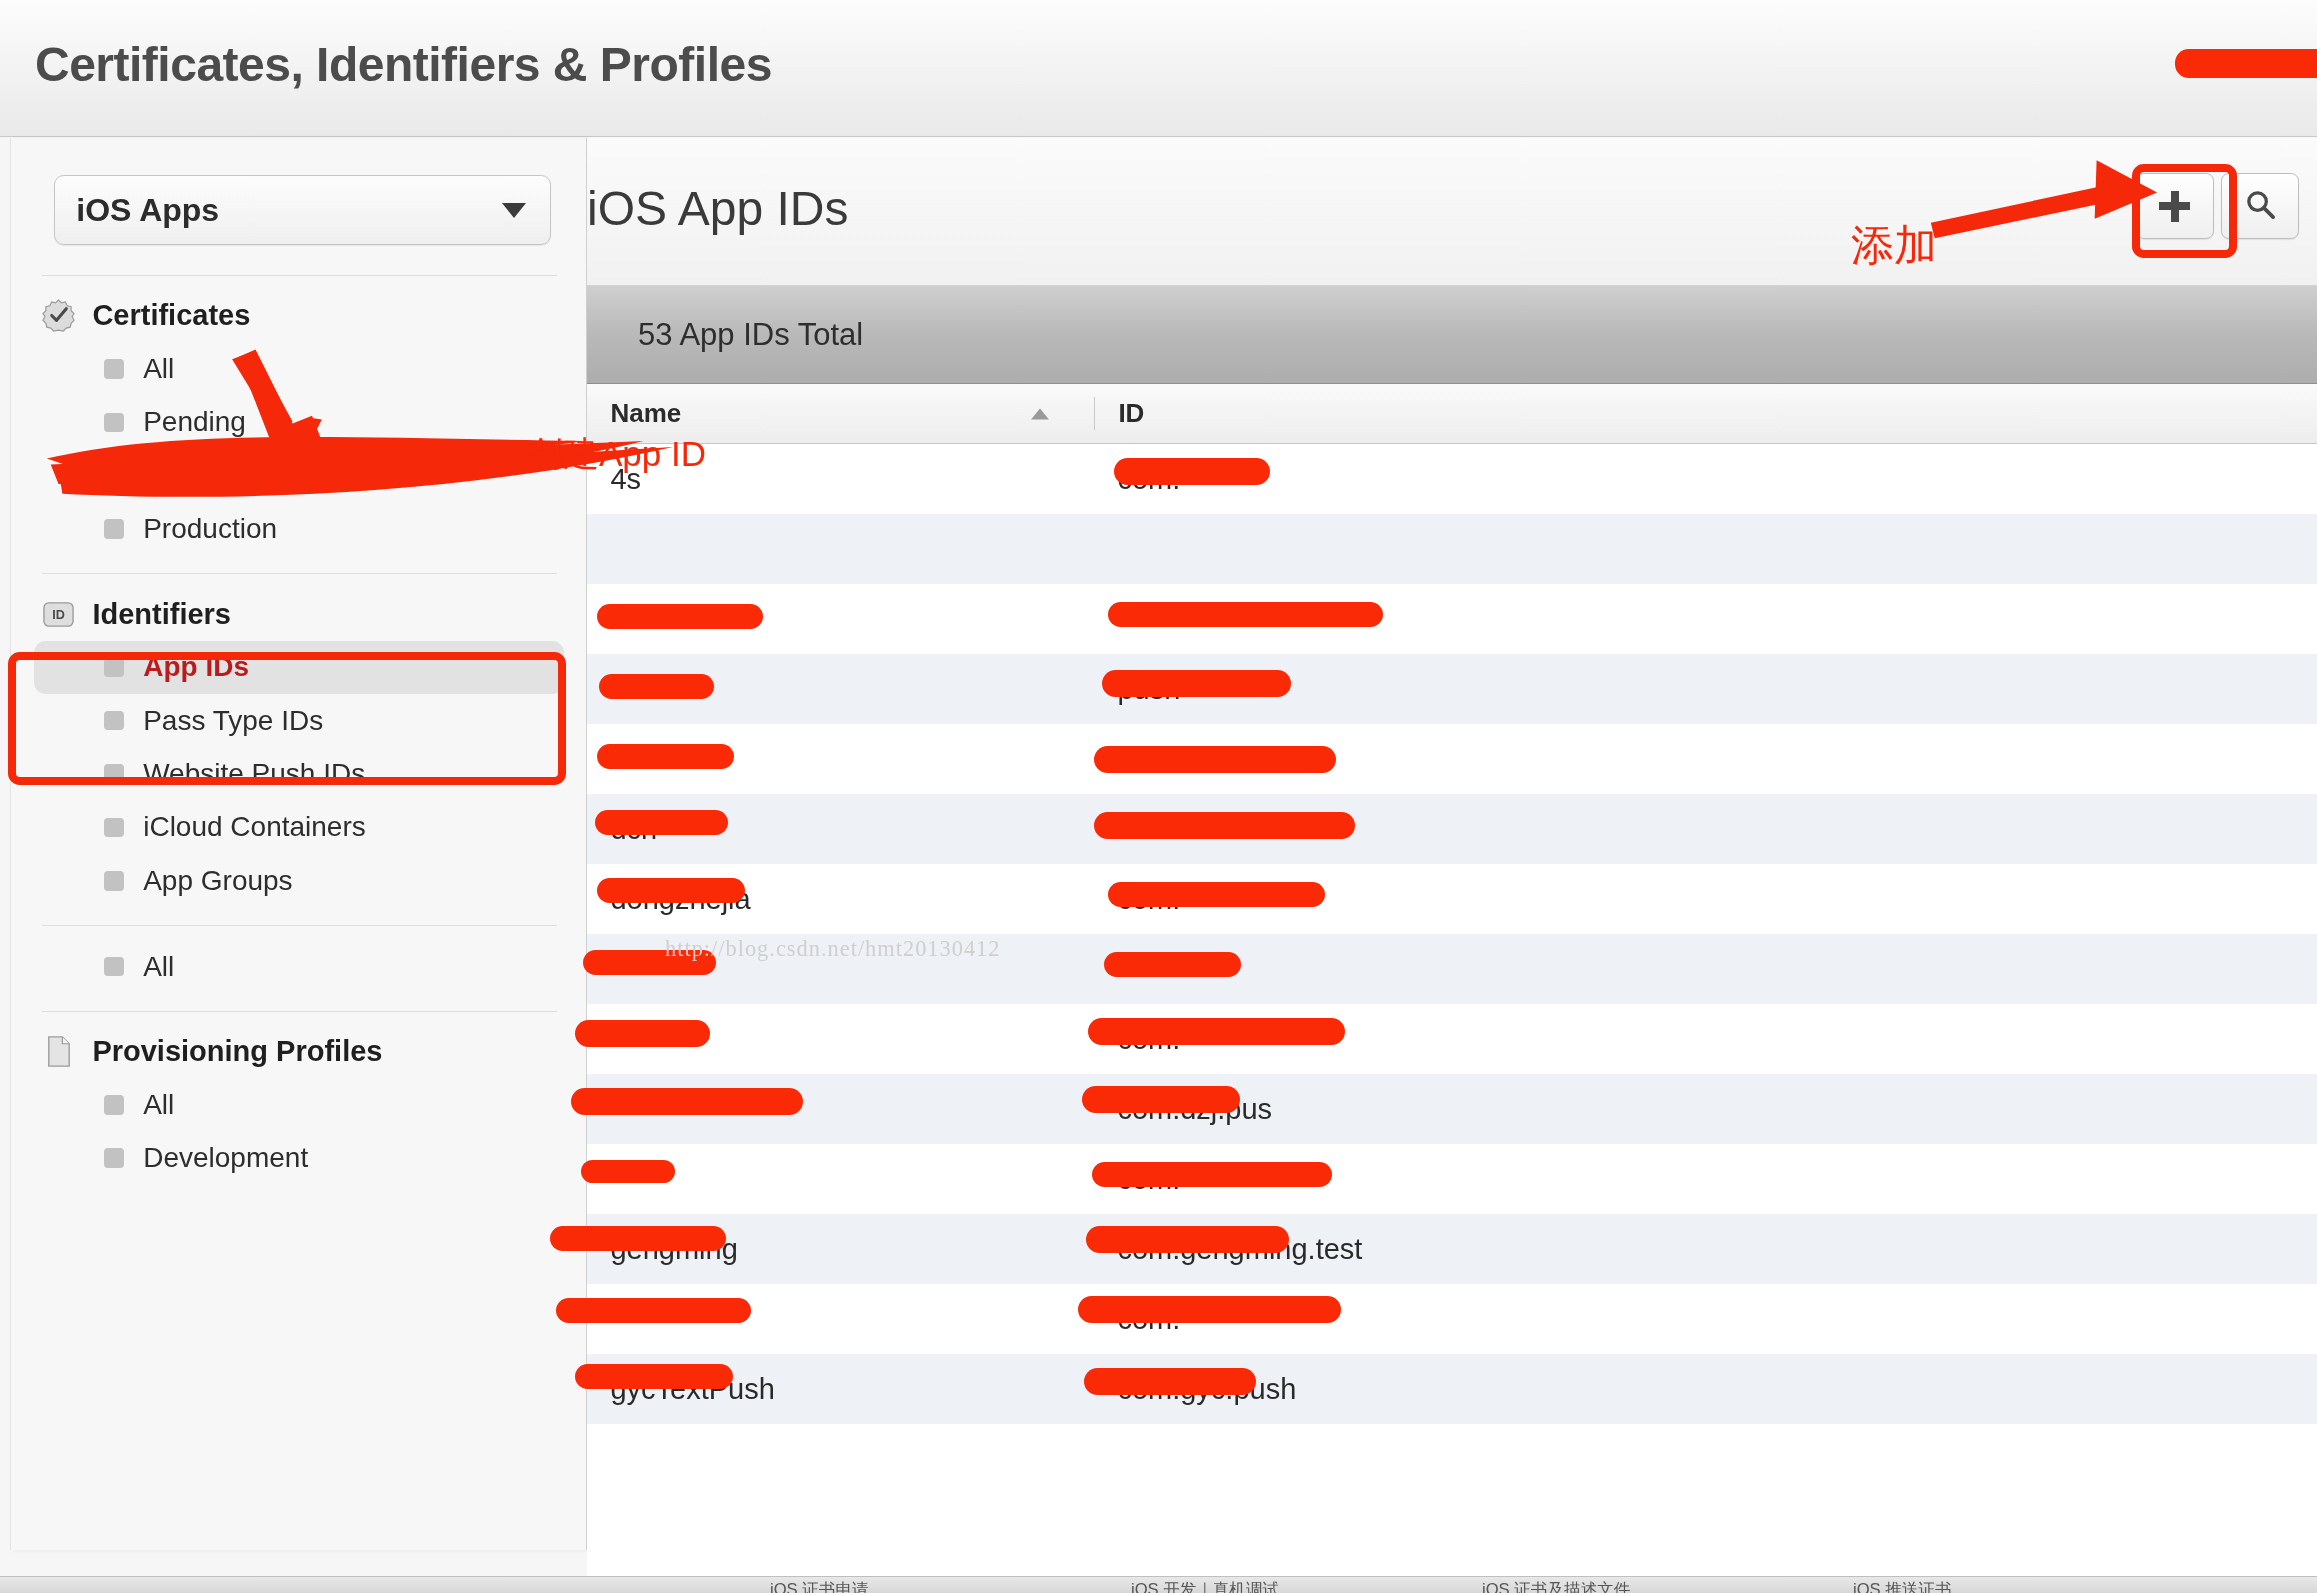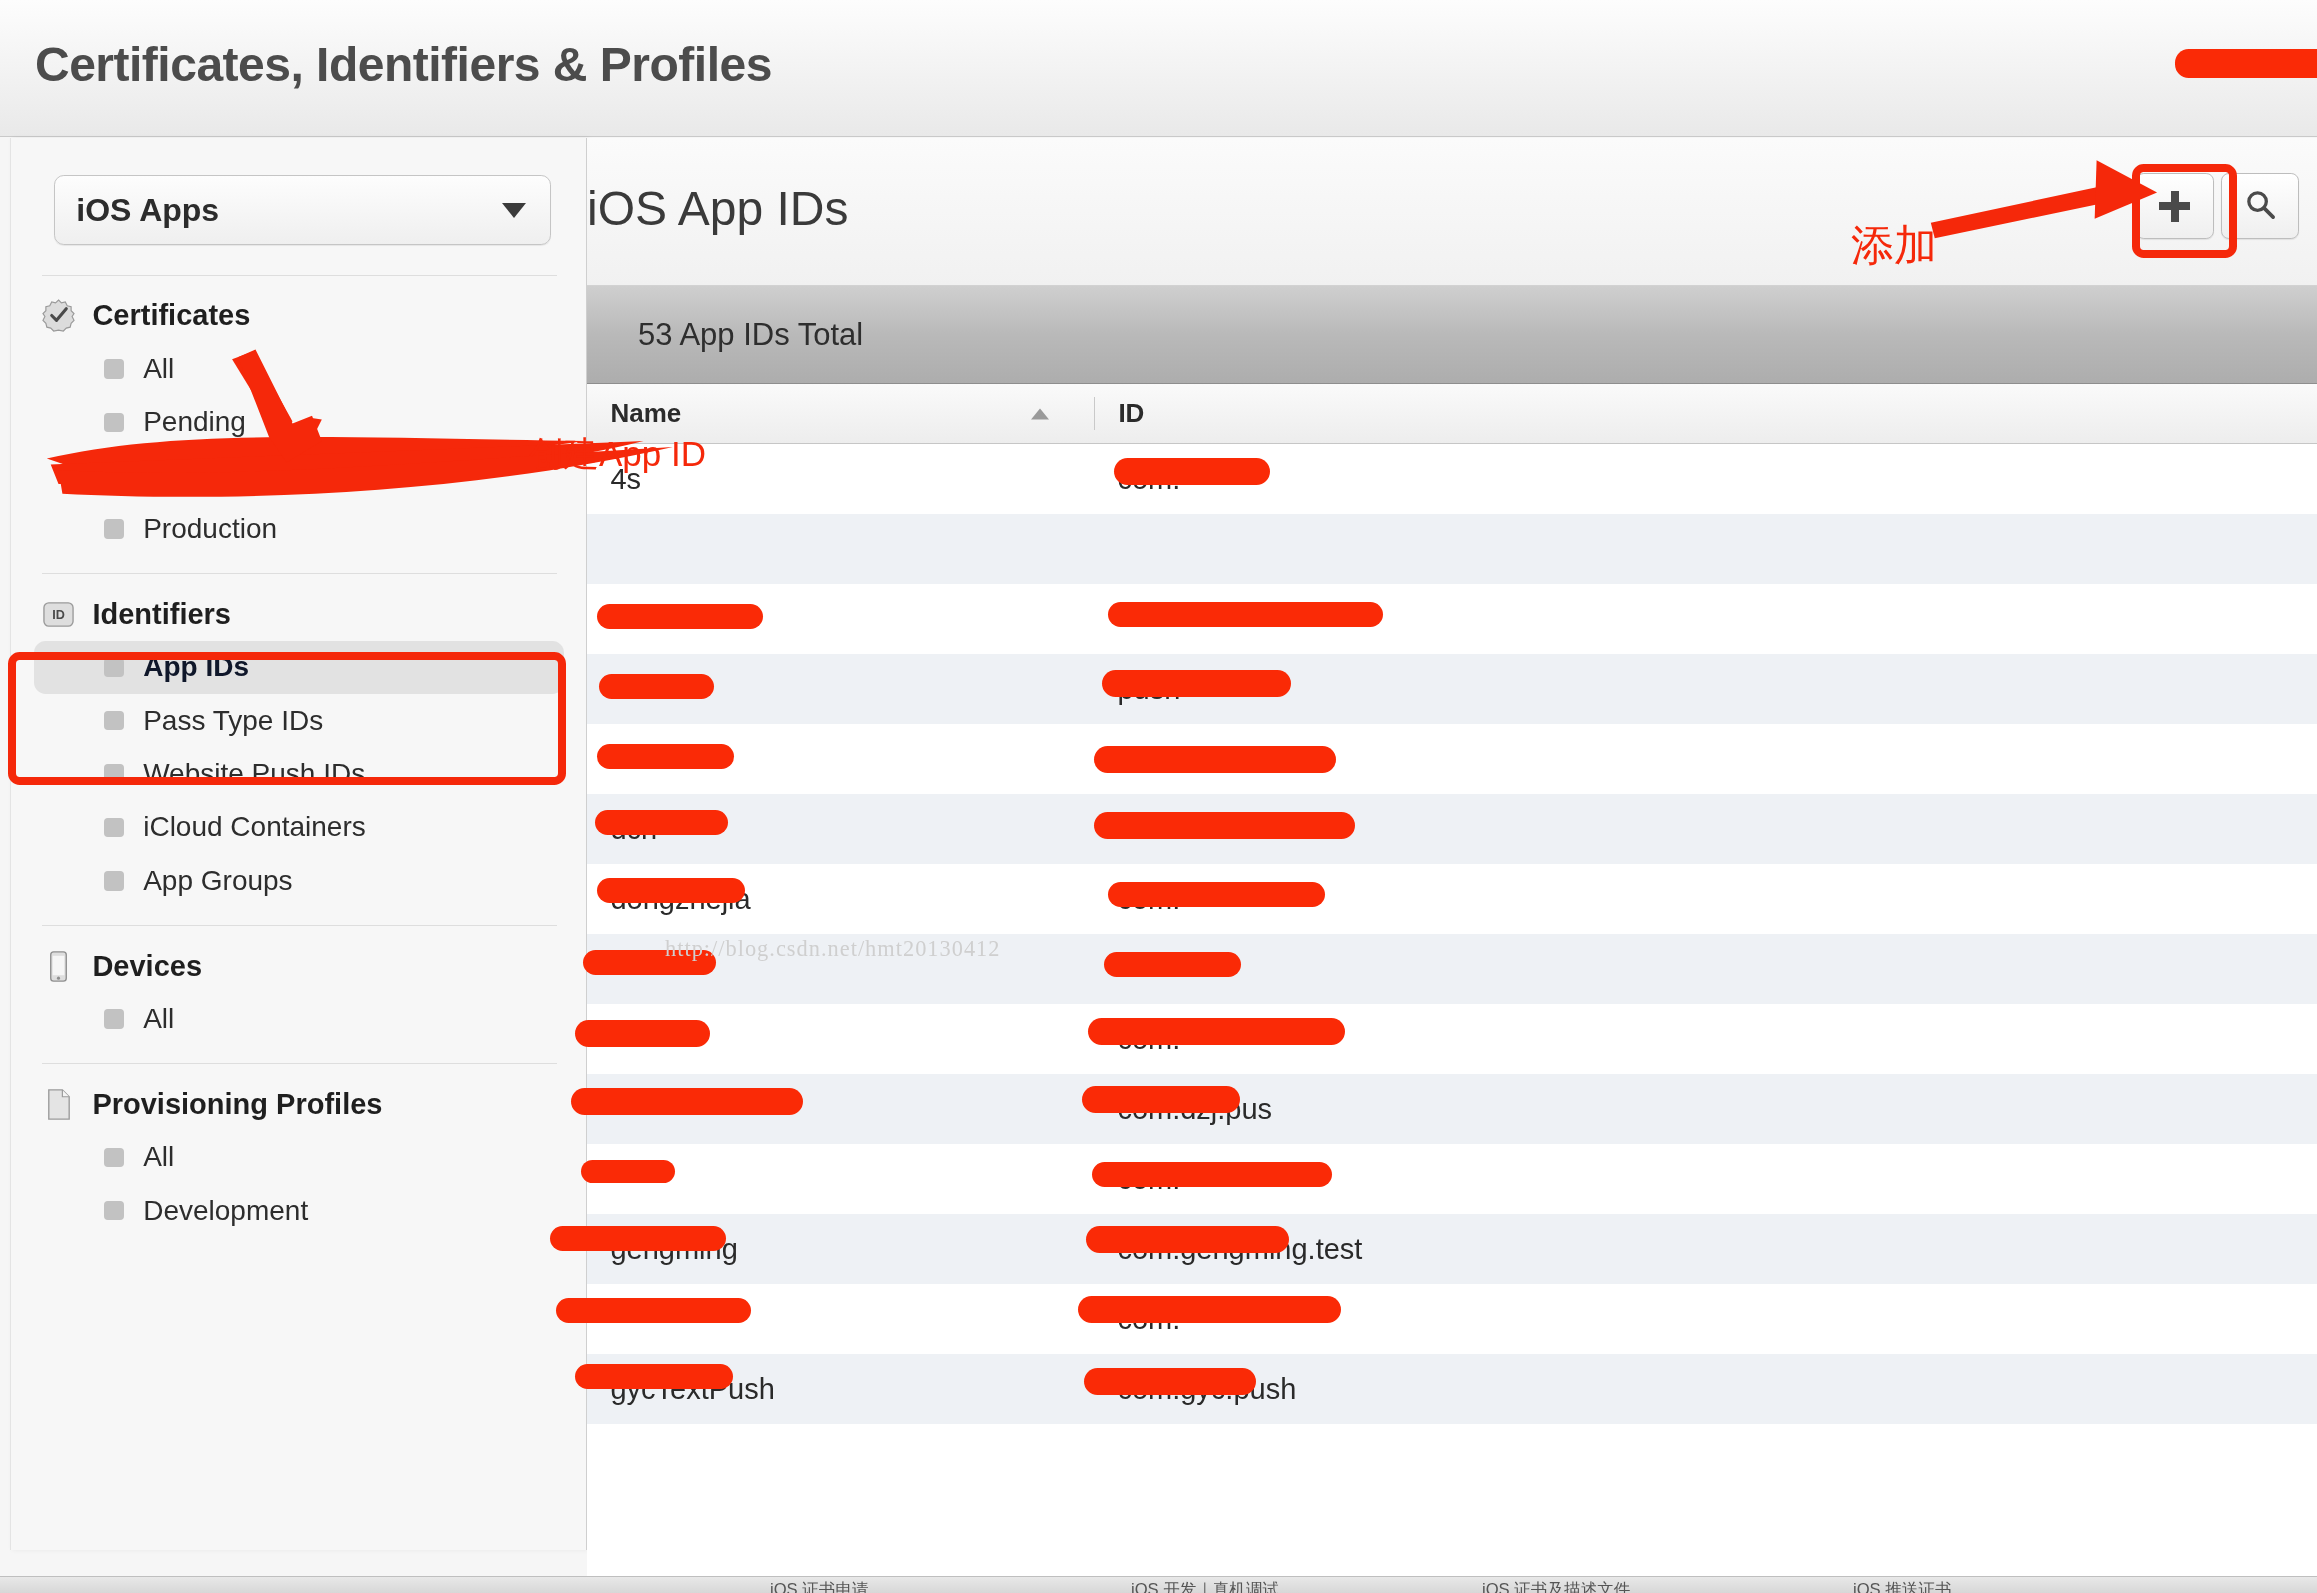--- a/index.html
+++ b/index.html
@@ -82,21 +82,21 @@
   .nav-item {
     display: flex; align-items: center; gap: 19.5px;
     padding: 10.7px 0 10.7px 70px; margin: 0 23.4px; border-radius: 11.7px;
   }
   .nav-item.selected { background: #e2e2e2; }
   .bullet {
     width: 19.5px; height: 19.5px; flex: 0 0 19.5px;
     background: #c2c2c2; border-radius: 3.9px;
   }
   .nav-item-label { font-size: 28px; color: #2d2d2d; }
-  .nav-item.selected .nav-item-label { font-weight: bold; color: #0f172a; }
+  .nav-item.selected .nav-item-label { font-weight: bold; color: #b91c1c; }
 
   
   .main {
     position: absolute; left: 587px; top: 138px;
     width: 1730px; height: 1455px; background: #ffffff;
   }
   .main-head {
     position: relative; width: 100%; height: 148px;
     background: linear-gradient(to bottom, #fbfbfb 0%, #f1f1f1 100%);
     border-bottom: 1px solid #d2d2d2;
@@ -282,30 +282,20 @@
           <span class="nav-item-label">iCloud Containers</span>
         </div>
         <div class="nav-item">
           <span class="bullet"></span>
           <span class="nav-item-label">App Groups</span>
         </div>
       </div>
 
       <div class="nav-sep"></div>
       <div class="nav-group">
-        <div class="nav-head">
-          <span class="gicon">
-            <svg width="33" height="33" viewBox="0 0 34 34">
-              <rect x="9" y="2" width="16" height="30" rx="3" fill="#dedede" stroke="#8e8e8e" stroke-width="1.4"></rect>
-              <rect x="11" y="6" width="12" height="20" fill="#f6f6f6"></rect>
-              <circle cx="17" cy="29" r="1.6" fill="#8e8e8e"></circle>
-            </svg>
-          </span>
-          <span class="nav-head-label">Devices</span>
-        </div>
         <div class="nav-item">
           <span class="bullet"></span>
           <span class="nav-item-label">All</span>
         </div>
       </div>
 
       <div class="nav-sep"></div>
       <div class="nav-group">
         <div class="nav-head">
           <span class="gicon">

